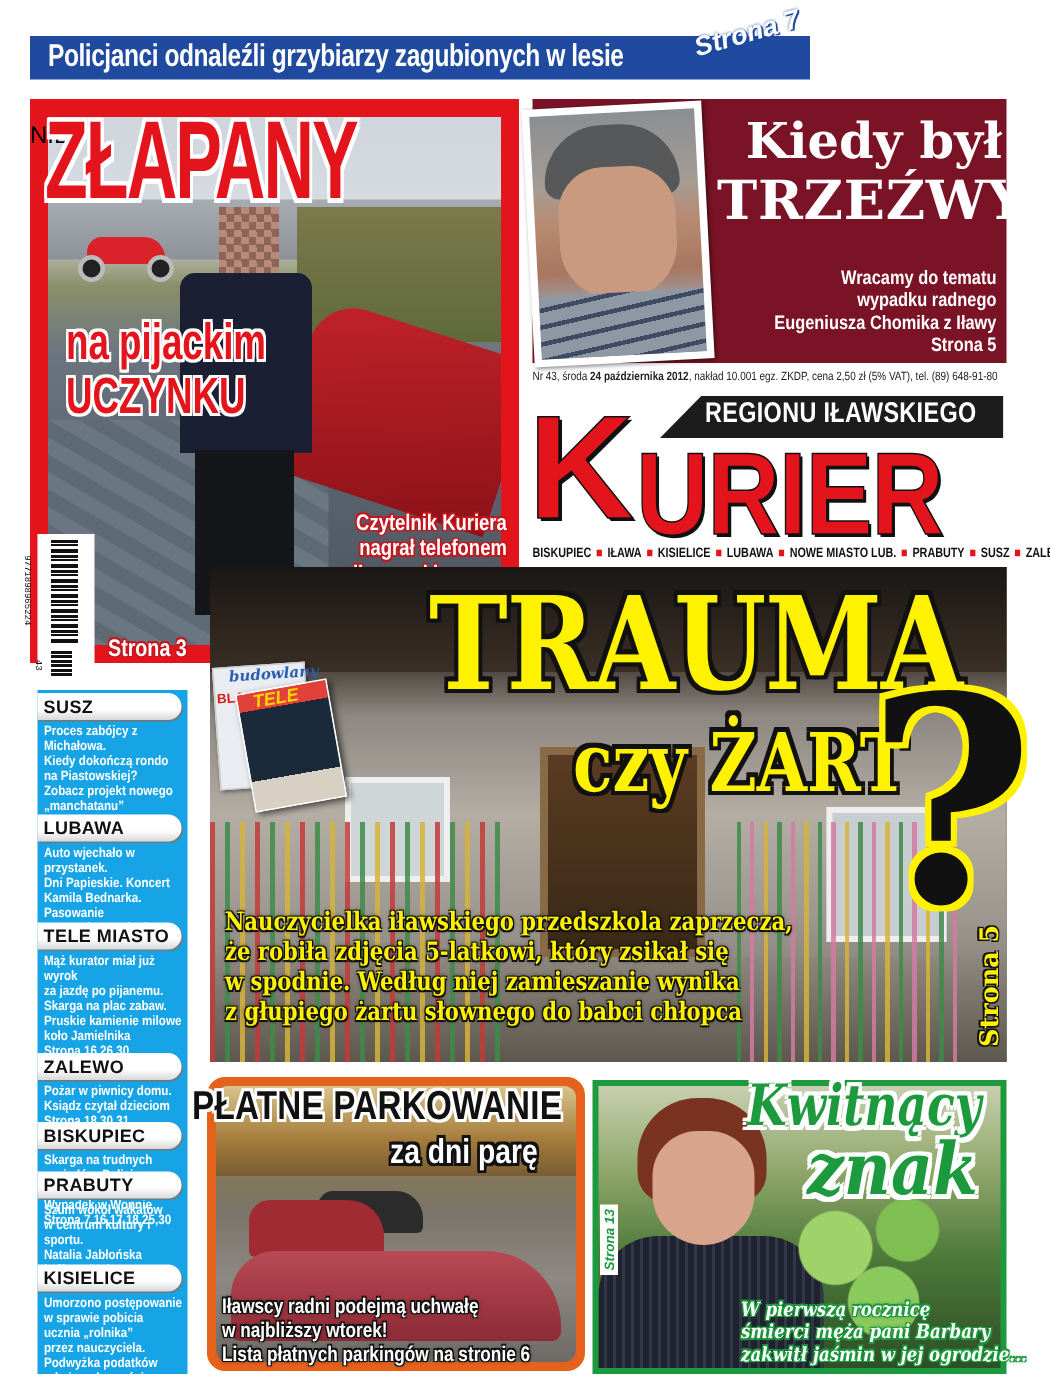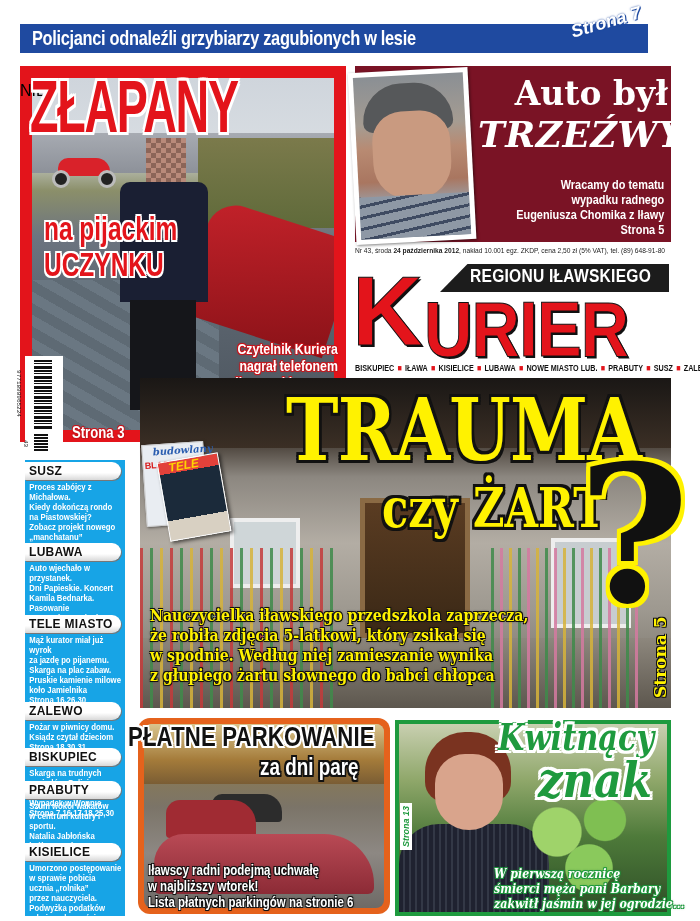--- a/index.html
+++ b/index.html
@@ -1,21 +1,21 @@
 <!DOCTYPE html>
 <html><head>
 <meta charset="utf-8">
 <style>
   * { box-sizing: border-box; margin: 0; padding: 0; }
   html, body { width: 700px; height: 921px; background: #ffffff; overflow: hidden; }
   body { position: relative; font-family: "Liberation Sans", sans-serif; }
   .abs { position: absolute; }
 
   
-  #top-banner { left: 20px; top: 24px; width: 628px; height: 29px; background: #1f4aa0; }
+  #top-banner { left: 20px; top: 24px; width: 520px; height: 29px; background: #1f4aa0; }
   #top-banner .txt { position:absolute; left: 12px; top: 2px; color:#fff; font: bold 21px "Liberation Sans", sans-serif; letter-spacing: -0.4px; transform: scaleX(0.78); transform-origin: left top; white-space: nowrap; }
   #top-banner .page { position:absolute; right: 6px; top: -12px; color:#fff; font: bold italic 18px "Liberation Sans", sans-serif; transform: rotate(-16deg); text-shadow: 0 0 2px #1f4aa0, 1px 1px 0 #1f4aa0; white-space: nowrap; }
 
   
   #story-left { left: 20px; top: 66px; width: 326px; height: 376px; background: #e3141b; }
   #story-left .photo { position:absolute; left: 12px; top: 12px; right: 12px; bottom: 12px;
     background: linear-gradient(180deg, #cfd5dc 0%, #d8dde2 20%, #8b8f6a 32%, #6c7480 45%, #59626c 70%, #4b555e 100%); overflow: hidden; }
   #story-left .road { position:absolute; left:0; top:55px; width:100%; height:40px; background: linear-gradient(180deg,#a7abb2,#8d9199); }
   #story-left .pavement { position:absolute; left:0; bottom:0; width:62%; height:150px; background: repeating-linear-gradient(30deg,#5e6a74 0 10px,#6a7782 10px 20px); }
   #story-left .grass { position:absolute; right:0; top:60px; width:45%; height:90px; background: linear-gradient(180deg,#7b7a4b,#5f6a3a); }
@@ -50,21 +50,21 @@
   #barcode .num2 { position:absolute; left: -3px; top: 84px; font: 6px "Liberation Mono", monospace; color:#111; transform: rotate(90deg); white-space: nowrap; }
 
   
   #story-radny { left: 355px; top: 66px; width: 316px; height: 176px; background: #7a1325; }
   #radny-photo { left: 352px; top: 70px; width: 120px; height: 172px; background: #fff; transform: rotate(-3deg); padding: 5px; box-shadow: 1px 1px 3px rgba(0,0,0,.5); }
   #radny-photo .img { width: 100%; height: 100%; background: linear-gradient(180deg,#8a8f94 0%, #a59c92 30%, #b88a72 45%, #a97660 65%, #9aa3ad 80%, #6e7a88 100%); position: relative; overflow: hidden; }
   #radny-photo .hair { position:absolute; left: 8px; top: 8px; width: 90px; height: 48px; background: #56585a; border-radius: 40px 40px 10px 10px; }
   #radny-photo .face { position:absolute; left: 16px; top: 36px; width: 78px; height: 88px; background: #c99a80; border-radius: 30px 30px 36px 36px; }
   #radny-photo .shirt { position:absolute; left: 0; bottom: 0; width: 100%; height: 42px; background: repeating-linear-gradient(170deg,#8e98a5 0 8px,#3f4b62 8px 11px); }
   #radny-title { left: 478px; top: 74px; width: 190px; text-align: right; font: bold 33px "DejaVu Serif", serif; color: #fff; line-height: 40px; }
-  #radny-title .l2 { font-size: 36px; letter-spacing: 0.5px; font-style: italic; }
+  #radny-title .l2 { font-size: 36px; letter-spacing: 0.5px; }
   #radny-sub { right: 36px; top: 177px; text-align: right; font: bold 13px "Liberation Sans", sans-serif; color:#fff; line-height: 15px; transform: scaleX(0.84); transform-origin: right top; white-space: nowrap; }
 
   
   #issue-line { left: 355px; top: 246px; font: 8px "Liberation Sans", sans-serif; color:#222; transform: scaleX(0.83); transform-origin: left top; white-space: nowrap; }
   #issue-line b { font-weight: bold; }
   #mast-bar { left: 440px; top: 264px; width: 229px; height: 28px; background:#1c1c1c; clip-path: polygon(12% 0,100% 0,100% 100%,0 100%); }
   #mast-region { left: 470px; top: 265px; font: bold 19px "Liberation Sans", sans-serif; color:#fff; transform: scaleX(0.82); transform-origin: left top; white-space: nowrap; letter-spacing: 0.3px; }
   #mast-k { left: 352px; top: 262px; font: bold 98px "Liberation Sans", sans-serif; color:#e3141b; line-height: 1; -webkit-text-stroke: 1px #111; text-shadow: 2px 2px 0 #111; }
   #mast-urier { left: 424px; top: 290px; font: bold 78px "Liberation Sans", sans-serif; color:#e3141b; line-height: 1; letter-spacing: -1px; -webkit-text-stroke: 1px #111; text-shadow: 2px 2px 0 #111; transform: scaleX(0.86); transform-origin: left top; white-space: nowrap; }
   #mast-towns { left: 355px; top: 363px; font: bold 9px "Liberation Sans", sans-serif; color:#111; transform: scaleX(0.8); transform-origin: left top; white-space: nowrap; }
@@ -193,21 +193,21 @@
 
 <div id="story-radny" class="abs"></div>
 <div id="radny-photo" class="abs">
   <div class="img">
     <div class="hair"></div>
     <div class="face"></div>
     <div class="shirt"></div>
   </div>
 </div>
 <div id="radny-title" class="abs">
-  <div>Auto był</div>
+  <div>Kiedy był</div>
   <div class="l2">TRZEŹWY</div>
 </div>
 <div id="radny-sub" class="abs">
   <div>Wracamy do tematu</div>
   <div>wypadku radnego</div>
   <div>Eugeniusza Chomika z Iławy</div>
   <div>Strona 5</div>
 </div>
 
 <div id="issue-line" class="abs"><span>Nr 43, środa </span><b>24 października 2012</b><span>, nakład 10.001 egz. ZKDP, cena 2,50 zł (5% VAT), tel. (89) 648-91-80</span></div>

